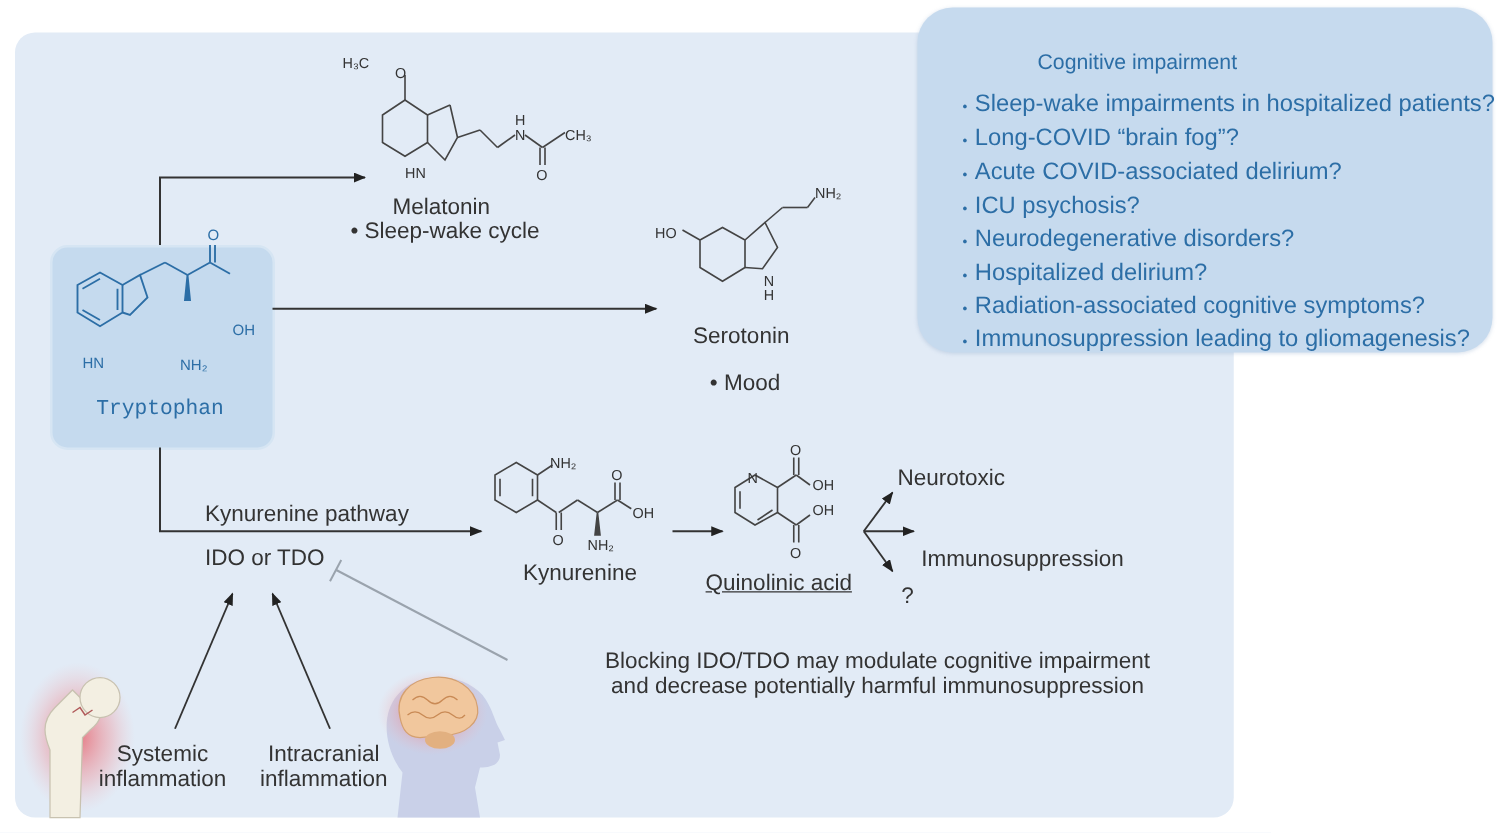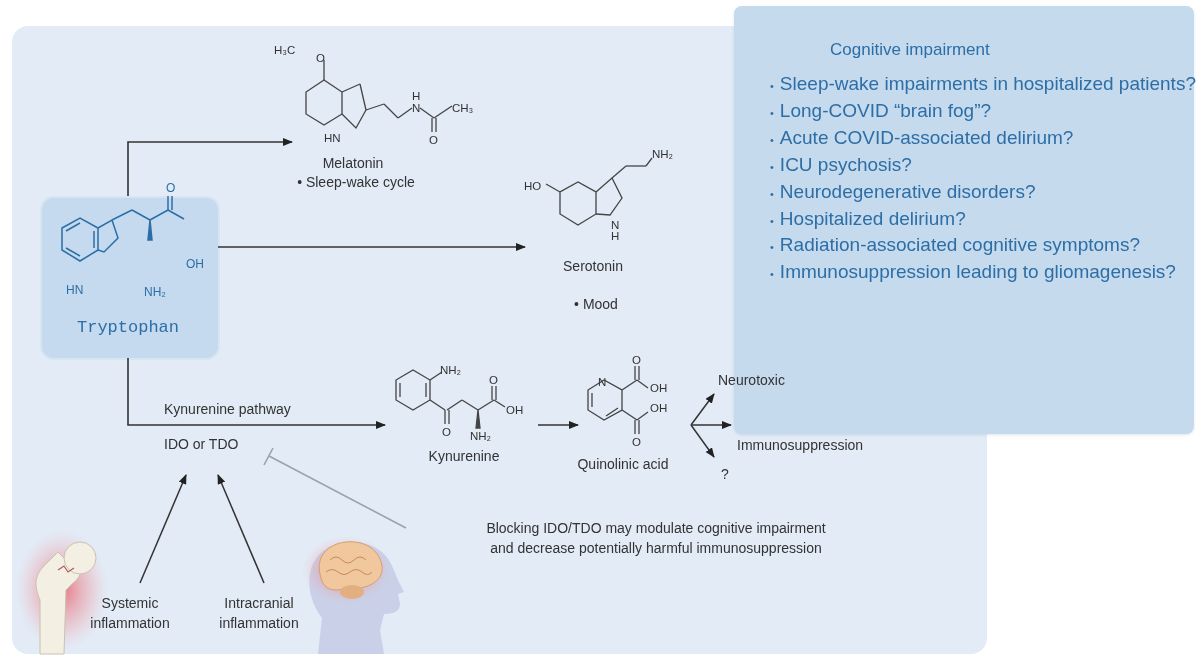--- a/index.html
+++ b/index.html
@@ -1,25 +1,25 @@
 <!DOCTYPE html>
 <html><head>
 <meta charset="utf-8">
 <style>
   html, body { margin:0; padding:0; background:#ffffff; }
   body { width:1200px; height:666px; position:relative; overflow:hidden; font-family:"Liberation Sans", sans-serif; color:#333; }
   .panel-main { position:absolute; left:12px; top:26px; width:975px; height:628px; background:#e2ebf6; border-radius:16px; }
-  .panel-cog { position:absolute; left:734px; top:6px; width:460px; height:428px; background:#c6daee; border-radius:8px; box-shadow:0 1px 3px rgba(120,150,190,.25); }
+  .panel-cog { position:absolute; left:734px; top:6px; width:460px; height:276px; background:#c6daee; border-radius:28px; box-shadow:0 1px 3px rgba(120,150,190,.25); }
   .cog-title { position:absolute; left:0; top:34px; width:100%; padding-left:0; font-size:17px; color:#2c6ea6; }
   .cog-title span { position:absolute; left:96px; }
   .cog-list { position:absolute; left:36px; top:66px; margin:0; padding:0; list-style:none; }
   .cog-list li { font-size:19px; line-height:24.9px; color:#2c6ea6; white-space:nowrap; }
   .cog-list li::before { content:"\2022"; margin-right:6px; font-size:11px; }
   .trp-box { position:absolute; left:40px; top:196px; width:176px; height:160px; background:#c5daee; border-radius:14px; border:2px solid #d6e5f3; }
-  .lbl { position:absolute; font-size:14px; color:#333; white-space:nowrap; }
+  .lbl { position:absolute; font-size:18px; color:#333; white-space:nowrap; }
   .lbl-c { text-align:center; transform:translateX(-50%); }
   .lbl-blue { color:#2c6ea6; font-size:17px; }
   svg.overlay { position:absolute; left:0; top:0; }
   .chem text { font-family:"Liberation Sans", sans-serif; }
 </style>
 </head>
 <body>
 
 <div class="panel-main"></div>
 
@@ -210,27 +210,27 @@
 
 <div class="lbl lbl-c" style="left:593px; top:258px;">Serotonin</div>
 <div class="lbl lbl-c" style="left:596px; top:276px;margin-top:20px;">• Mood</div>
 
 <div class="lbl lbl-blue lbl-c" style="left:128px; top:318px;font-family:Liberation Mono, monospace;">Tryptophan</div>
 
 <div class="lbl" style="left:164px; top:401px;">Kynurenine pathway</div>
 <div class="lbl" style="left:164px; top:436px;">IDO or TDO</div>
 
 <div class="lbl lbl-c" style="left:464px; top:448px;text-align:center;">Kynurenine</div>
-<div class="lbl lbl-c" style="left:623px; top:456px;">Quinolinic acid</div>
+<div class="lbl lbl-c" style="left:623px; top:456px;text-decoration:underline;">Quinolinic acid</div>
 
 <div class="lbl" style="left:718px; top:372px;">Neurotoxic</div>
 <div class="lbl" style="left:737px; top:417px;margin-top:20px;">Immunosuppression</div>
 <div class="lbl" style="left:721px; top:466px;">?</div>
 
-<div class="lbl lbl-c" style="left:656px; top:518px; line-height:20px;">
+<div class="lbl lbl-c" style="left:702px; top:518px; line-height:20px;">
   <div>Blocking IDO/TDO may modulate cognitive impairment</div>
   <div>and decrease potentially harmful immunosuppression</div>
 </div>
 
 <div class="lbl lbl-c" style="left:130px; top:593px; line-height:20px;">
   <div>Systemic</div>
   <div>inflammation</div>
 </div>
 <div class="lbl lbl-c" style="left:259px; top:593px; line-height:20px;">
   <div>Intracranial</div>

